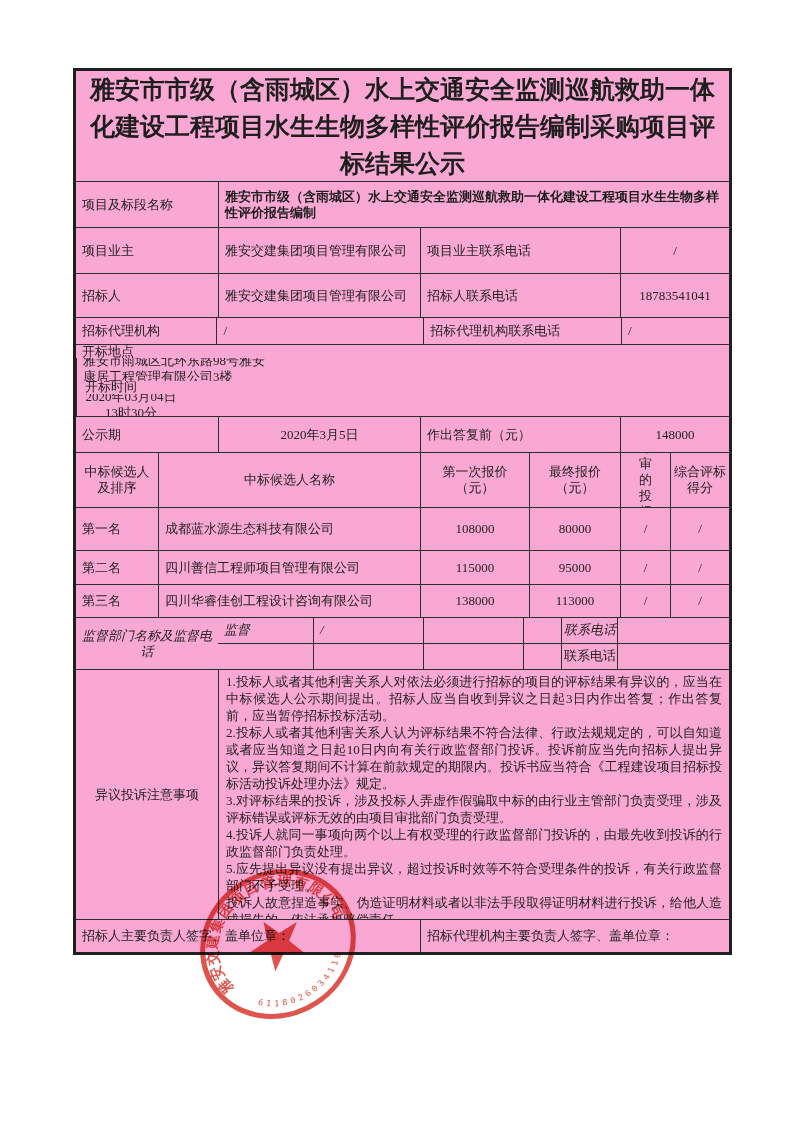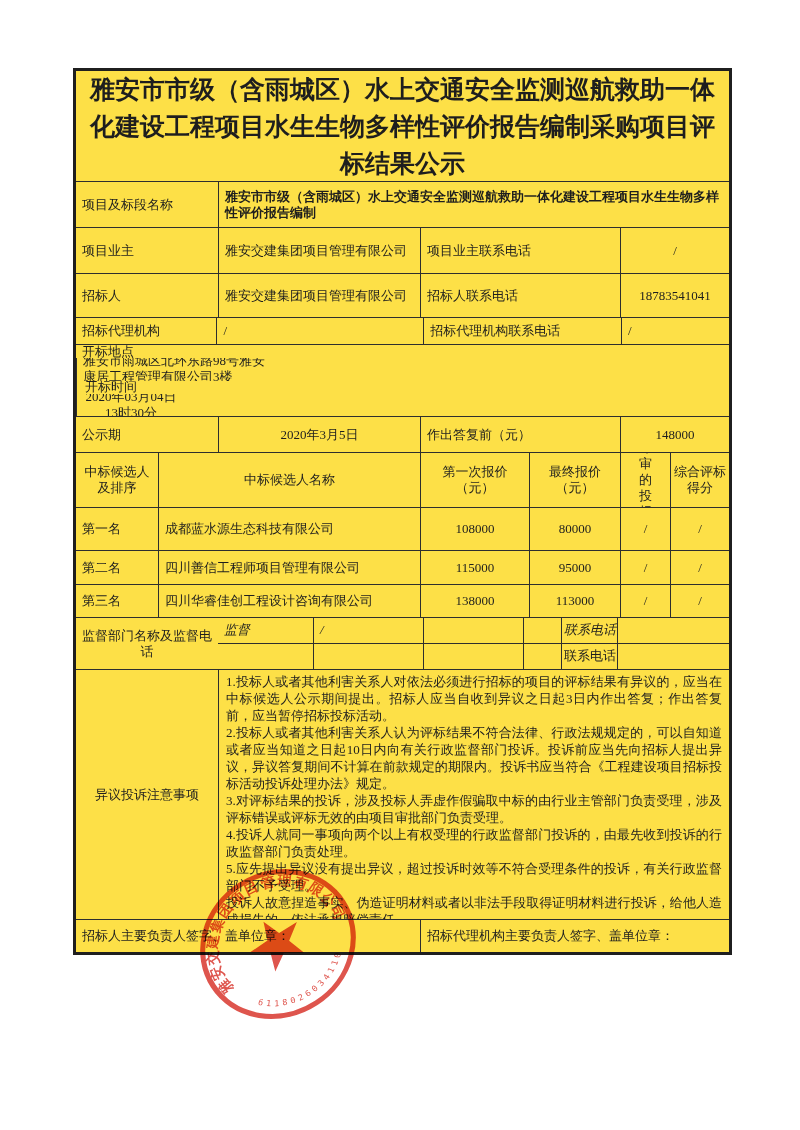--- a/index.html
+++ b/index.html
@@ -1,19 +1,19 @@
 <!DOCTYPE html>
 <html><head>
 <meta charset="utf-8">
 <style>
   html,body{margin:0;padding:0;background:#e8e8e8;}
   .page{position:relative;width:800px;height:1130px;background:#ffffff;margin:0 auto;
         font-family:"Liberation Serif","DejaVu Serif",serif;color:#1e1e1e;overflow:hidden;}
   .tbl{position:absolute;left:73px;top:68px;width:653px;border:3px solid #1f1f1f;
-       box-sizing:content-box;background:#fde047;}
+       box-sizing:content-box;background:#f9a8d4;}
   .row{display:flex;border-top:1.6px solid #2e2e2e;box-sizing:border-box;}
   .row:first-child{border-top:none;}
   .c{box-sizing:border-box;border-left:1.6px solid #2e2e2e;display:flex;
      align-items:center;padding:2px 6px;font-size:13px;line-height:16px;overflow:hidden;}
   .c:first-child{border-left:none;}
   .left{justify-content:flex-start;text-align:left;}
   .center{justify-content:center;text-align:center;}
   .title{height:110px;display:flex;align-items:center;justify-content:center;text-align:center;
          font-family:"Liberation Sans","DejaVu Sans",sans-serif;font-weight:700;
          font-size:25px;line-height:37px;padding:0 10px;box-sizing:border-box;}
@@ -103,21 +103,21 @@
     <div class="row" style="height:33px;">
       <div class="c left" style="width:82px;">第三名</div>
       <div class="c left" style="width:262px;">四川华睿佳创工程设计咨询有限公司</div>
       <div class="c center" style="width:109px;">138000</div>
       <div class="c center" style="width:91px;">113000</div>
       <div class="c center" style="width:50px;">/</div>
       <div class="c center" style="width:59px;">/</div>
     </div>
 
     <div class="row" style="height:52px;">
-      <div class="c center" style="width:142px;">监督部门名称及监督电话</div>
+      <div class="c center" style="width:142px;font-style:italic;">监督部门名称及监督电话</div>
       <div style="width:511px;display:flex;flex-direction:column;box-sizing:border-box;">
         <div style="display:flex;height:26px;border-bottom:1.4px solid #2e2e2e;box-sizing:border-box;font-style:italic;">
           <div class="c left" style="width:95px;height:100%;">监督</div>
           <div class="c left" style="width:110px;height:100%;">/</div>
           <div class="c" style="width:100px;height:100%;"></div>
           <div class="c" style="width:38px;height:100%;padding:2px 2px;"></div>
           <div class="c left clip" style="width:56px;height:100%;padding:2px 2px;">联系电话</div>
           <div class="c" style="width:112px;height:100%;"></div>
         </div>
         <div style="display:flex;height:26px;box-sizing:border-box;">

